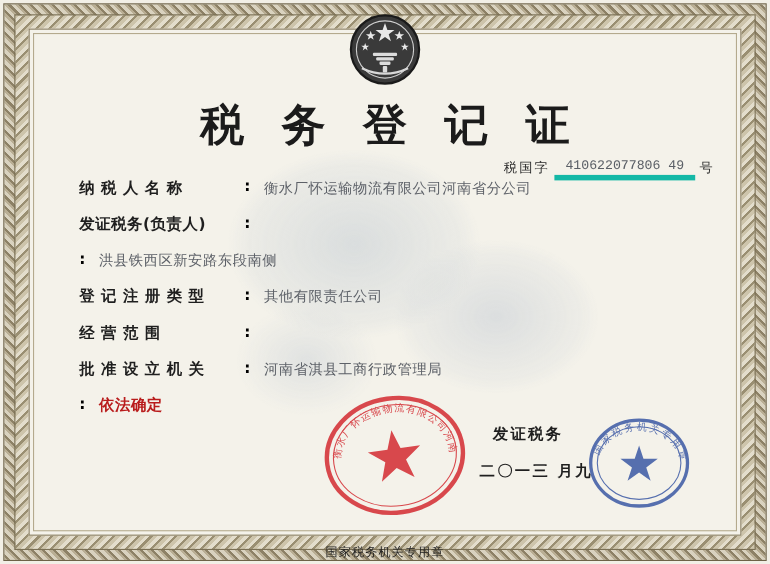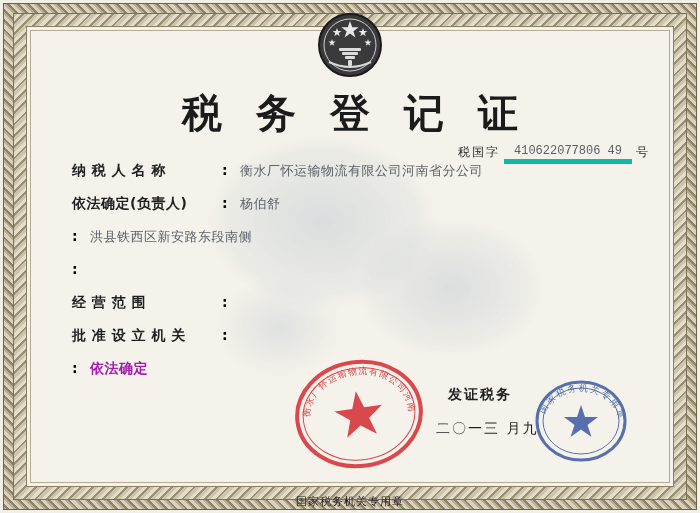--- a/index.html
+++ b/index.html
@@ -153,21 +153,21 @@
     font-size: 13px;
     color: #5d6168;
     font-family: "DejaVu Sans", sans-serif;
     letter-spacing: 0.5px;
     padding-left: 6px;
   }
   .field-value.small {
     font-size: 11px;
   }
   .field-value.dark {
-    color: #a21caf;
+    color: #b91c1c;
     font-weight: bold;
     font-size: 14px;
   }
 
   
   .issue-block {
     position: absolute;
     right: 74px;
     top: 386px;
     width: 190px;
@@ -177,21 +177,21 @@
   }
   .issue-label {
     font-size: 14px;
     font-weight: bold;
     letter-spacing: 2px;
     margin-left: 12px;
   }
   .issue-date {
     margin-top: 16px;
     font-size: 14px;
-    font-weight: normal;
+    font-weight: bold;
     letter-spacing: 2px;
   }
 
   
   .seal-round {
     position: absolute;
     left: 292px;
     top: 358px;
     width: 135px;
     height: 112px;
@@ -261,42 +261,44 @@
 
   <div class="fields">
 
     <div class="field-row">
       <span class="field-label">纳 税 人 名 称</span>
       <span class="field-colon">:</span>
       <span class="field-value">衡水厂怀运输物流有限公司河南省分公司</span>
     </div>
 
     <div class="field-row">
-      <span class="field-label">依法确定(负责人)</span>
-      <span class="field-colon">:</span>
-      <span class="field-value">杨伯舒</span>
+      <span class="field-label">发证税务(负责人)</span>
+      <span class="field-colon">:</span>
     </div>
 
     <div class="field-row">
       <span class="field-colon">:</span>
       <span class="field-value">洪县铁西区新安路东段南侧</span>
     </div>
 
     <div class="field-row">
-      <span class="field-colon">:</span>
+      <span class="field-label">登 记 注 册 类 型</span>
+      <span class="field-colon">:</span>
+      <span class="field-value">其他有限责任公司</span>
     </div>
 
     <div class="field-row">
       <span class="field-label">经 营 范 围</span>
       <span class="field-colon">:</span>
     </div>
 
     <div class="field-row">
       <span class="field-label">批 准 设 立 机 关</span>
       <span class="field-colon">:</span>
+      <span class="field-value">河南省淇县工商行政管理局</span>
     </div>
 
     <div class="field-row">
       <span class="field-colon">:</span>
       <span class="field-value dark">依法确定</span>
     </div>
 
   </div>
 
   <div class="issue-block">

